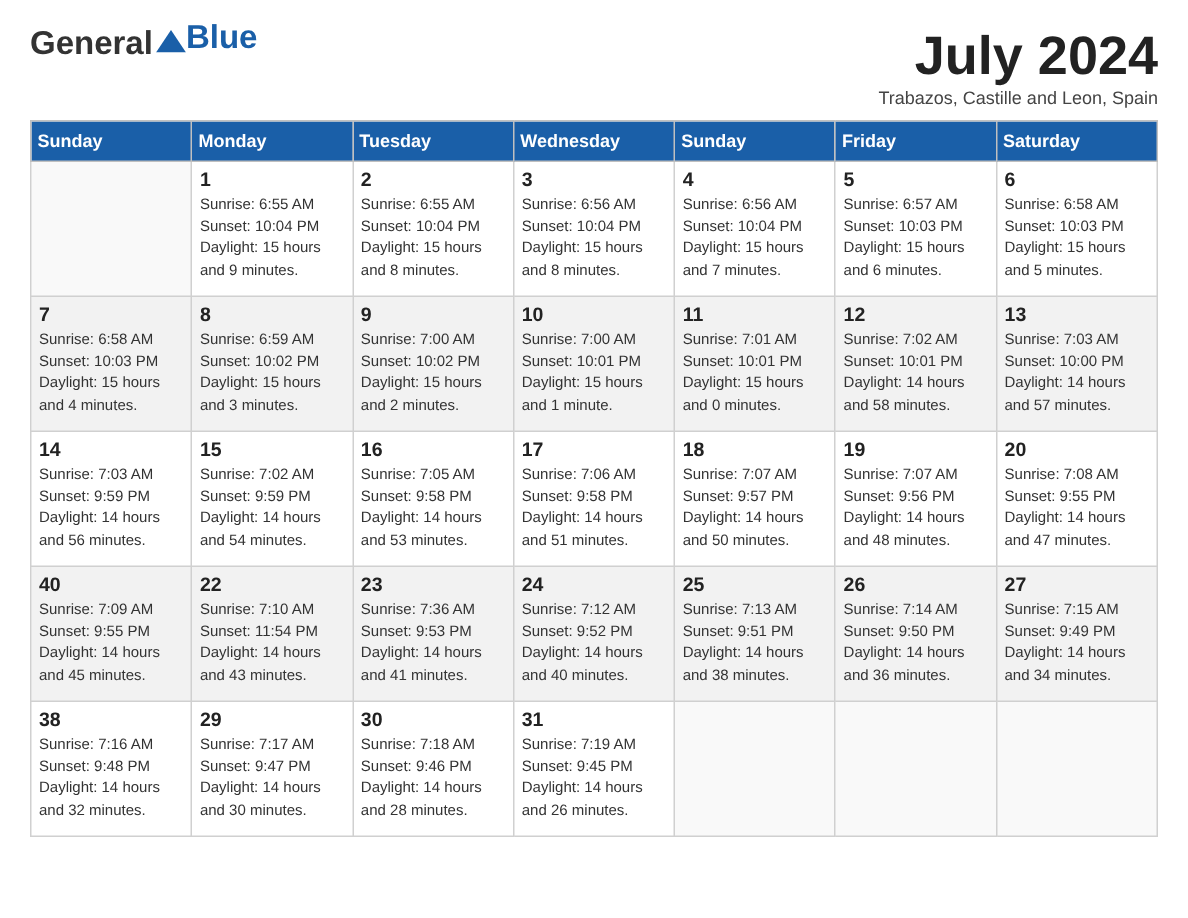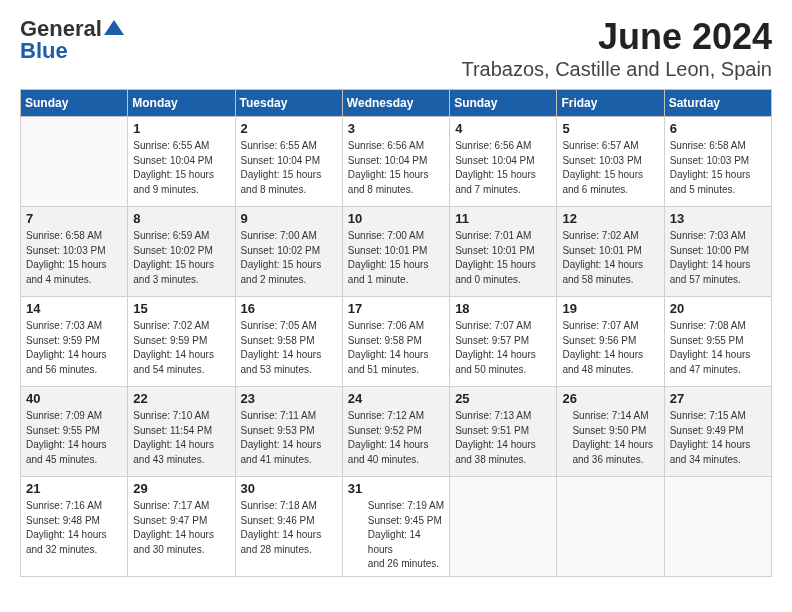--- a/index.html
+++ b/index.html
@@ -11,40 +11,40 @@
       padding: 16px 20px;
     }
     .header-area {
       display: flex;
       justify-content: space-between;
       align-items: flex-start;
       margin-bottom: 8px;
     }
     .logo {
       display: flex;
-      flex-direction: column;
+      flex-direction: row;
       align-items: flex-start;
       justify-content: flex-end;
     }
     .logo-text {
       font-size: 22px;
       font-weight: bold;
     }
     .logo-general { color: #333; }
     .logo-blue { color: #1a5fa8; }
     .title-area {
       text-align: right;
     }
     .month-title {
       font-size: 36px;
       font-weight: bold;
       color: #222;
     }
     .location-title {
-      font-size: 20px;
+      font-size: 12px;
       color: #444;
     }
     .calendar-table {
       width: 100%;
       border-collapse: collapse;
       font-size: 11px;
     }
     .calendar-table th {
       background-color: #1a5fa8;
       color: #fff;
@@ -88,21 +88,21 @@
   <div class="logo">
     <div style="display:flex;align-items:center;">
       <span class="logo-text logo-general">General</span>
       <svg width="20" height="15" viewBox="0 0 20 15" style="margin-left:2px;margin-top:-4px;">
         <polygon points="0,15 10,0 20,15" fill="#1a5fa8"></polygon>
       </svg>
     </div>
     <span class="logo-text logo-blue" style="margin-top:-4px;">Blue</span>
   </div>
   <div class="title-area">
-    <div class="month-title">June 2024</div>
+    <div class="month-title">July 2024</div>
     <div class="location-title">Trabazos, Castille and Leon, Spain</div>
   </div>
 </div>
 
 <table class="calendar-table">
   <thead>
     <tr>
     <th>Sunday</th>
         <th>Monday</th>
         <th>Tuesday</th>
@@ -270,57 +270,57 @@
         </td>
         <td>
           <div class="day-number">22</div>
           <div class="day-info" style="white-space: pre-line;">Sunrise: 7:10 AM
 Sunset: 11:54 PM
 Daylight: 14 hours
 and 43 minutes.</div>
         </td>
         <td>
           <div class="day-number">23</div>
-          <div class="day-info" style="white-space: pre-line;">Sunrise: 7:11 AM
+          <div class="day-info" style="white-space: pre-line;">Sunrise: 7:36 AM
 Sunset: 9:53 PM
 Daylight: 14 hours
 and 41 minutes.</div>
         </td>
         <td>
           <div class="day-number">24</div>
           <div class="day-info" style="white-space: pre-line;">Sunrise: 7:12 AM
 Sunset: 9:52 PM
 Daylight: 14 hours
 and 40 minutes.</div>
         </td>
         <td>
           <div class="day-number">25</div>
           <div class="day-info" style="white-space: pre-line;">Sunrise: 7:13 AM
 Sunset: 9:51 PM
 Daylight: 14 hours
 and 38 minutes.</div>
         </td>
         <td>
           <div class="day-number">26</div>
-          <div class="day-info" style="white-space: pre-line; margin-left: 10px;">Sunrise: 7:14 AM
+          <div class="day-info" style="white-space: pre-line;">Sunrise: 7:14 AM
 Sunset: 9:50 PM
 Daylight: 14 hours
 and 36 minutes.</div>
         </td>
         <td>
           <div class="day-number">27</div>
           <div class="day-info" style="white-space: pre-line;">Sunrise: 7:15 AM
 Sunset: 9:49 PM
 Daylight: 14 hours
 and 34 minutes.</div>
         </td>
       </tr>
       <tr class="row-white">
         <td>
-          <div class="day-number">21</div>
+          <div class="day-number">38</div>
           <div class="day-info" style="white-space: pre-line;">Sunrise: 7:16 AM
 Sunset: 9:48 PM
 Daylight: 14 hours
 and 32 minutes.</div>
         </td>
         <td>
           <div class="day-number">29</div>
           <div class="day-info" style="white-space: pre-line;">Sunrise: 7:17 AM
 Sunset: 9:47 PM
 Daylight: 14 hours
@@ -328,21 +328,21 @@
         </td>
         <td>
           <div class="day-number">30</div>
           <div class="day-info" style="white-space: pre-line;">Sunrise: 7:18 AM
 Sunset: 9:46 PM
 Daylight: 14 hours
 and 28 minutes.</div>
         </td>
         <td>
           <div class="day-number">31</div>
-          <div class="day-info" style="white-space: pre-line; margin-left: 20px;">Sunrise: 7:19 AM
+          <div class="day-info" style="white-space: pre-line;">Sunrise: 7:19 AM
 Sunset: 9:45 PM
 Daylight: 14 hours
 and 26 minutes.</div>
         </td>
         <td class="empty"></td>
         <td class="empty"></td>
         <td class="empty"></td>
       </tr>
     </tbody>
 </table>

